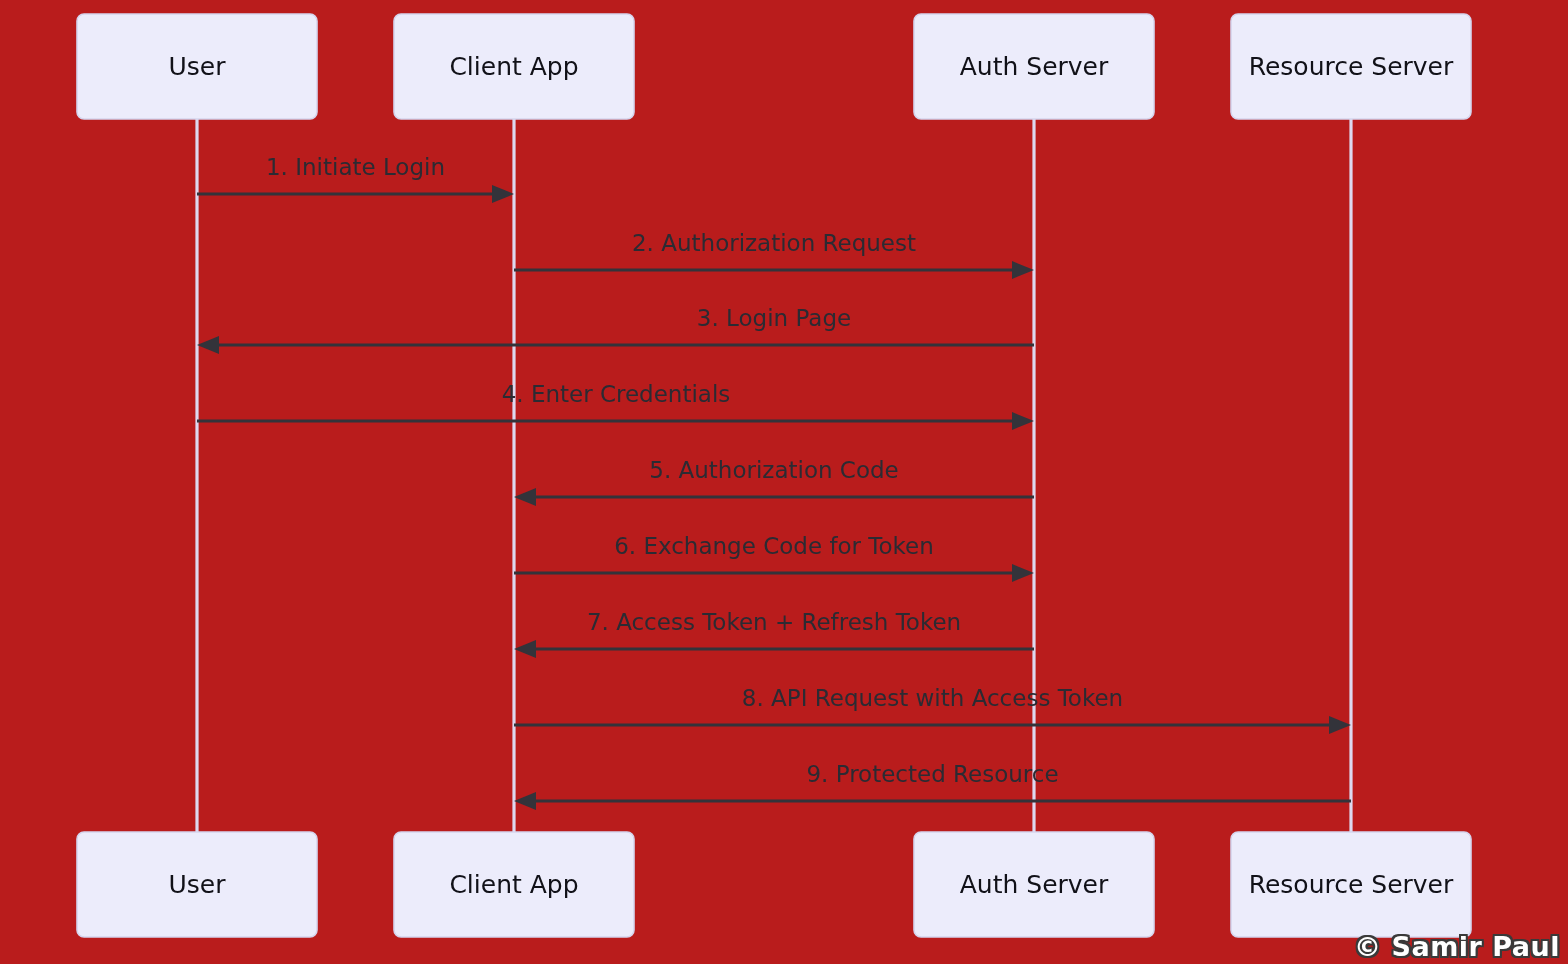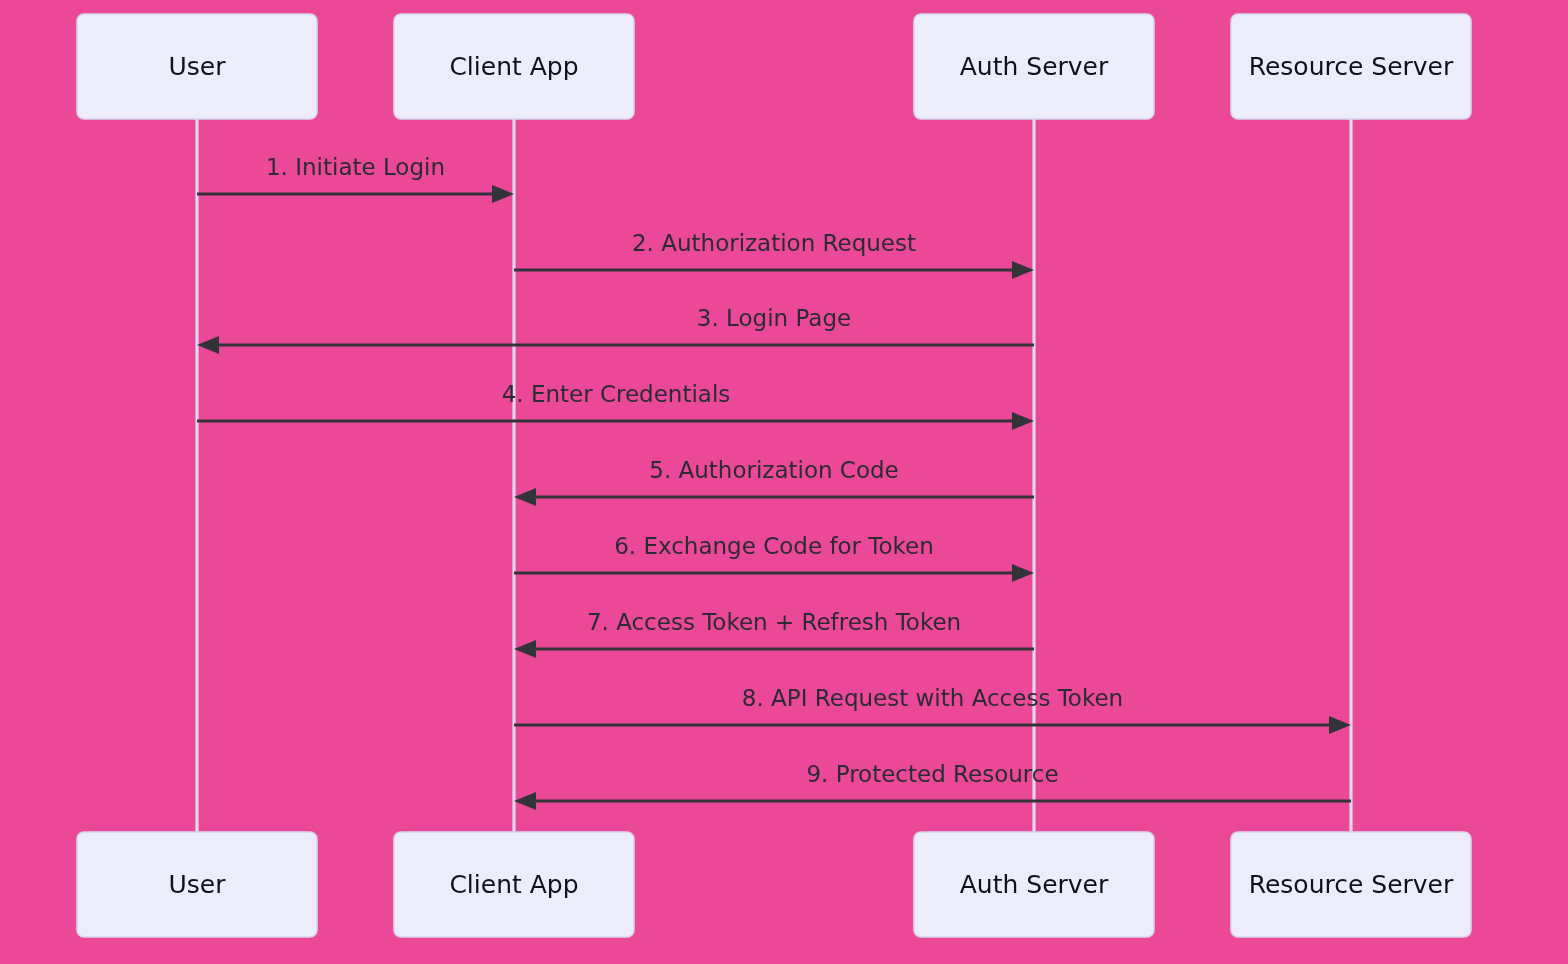--- a/index.html
+++ b/index.html
@@ -7,21 +7,21 @@
     padding: 0;
     background: #ffffff;
   }
   body {
     font-family: "DejaVu Sans", "Liberation Sans", sans-serif;
   }
   #diagram-root {
     position: relative;
     width: 1568px;
     height: 964px;
-    background: #ec4899;
+    background: #b91c1c;
     overflow: hidden;
   }
   #seq-svg {
     position: absolute;
     left: 0;
     top: 0;
     width: 1568px;
     height: 964px;
     display: block;
   }
@@ -162,13 +162,14 @@
           <polygon points="1351,725 1329,716 1329,734" class="msg-head"></polygon>
           <text x="932.5" y="706" class="msg-label">8. API Request with Access Token</text>
         </g>
         <g>
           <line x1="1351" y1="801" x2="533" y2="801" class="msg-line"></line>
           <polygon points="514,801 536,792 536,810" class="msg-head"></polygon>
           <text x="932.5" y="782" class="msg-label">9. Protected Resource</text>
         </g>
       </g>
   </svg>
+  <div class="watermark">© Samir Paul</div>
 </div>
 
 </body></html>

